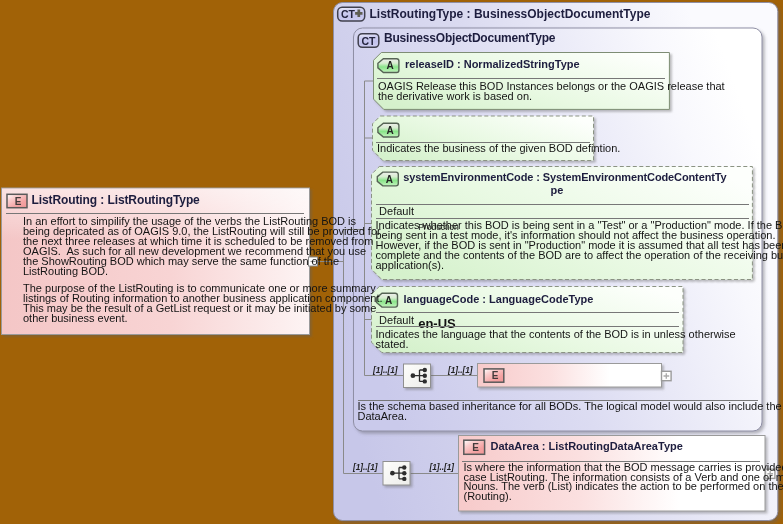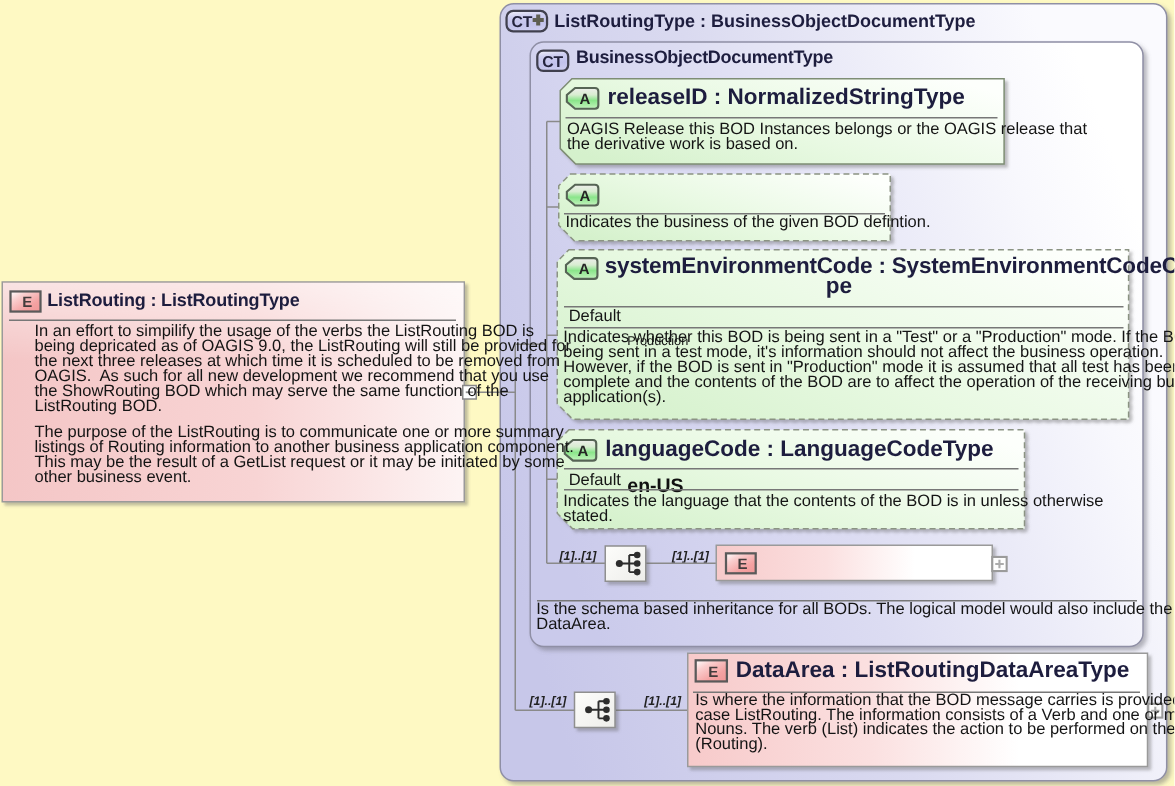--- a/index.html
+++ b/index.html
@@ -1,19 +1,19 @@
 <!DOCTYPE html>
 <html><head>
 <meta charset="utf-8">
 <style>
 html,body{margin:0;padding:0;background:#fff}
 *{-webkit-font-smoothing:antialiased}
-#c{position:relative;width:783px;height:524px;background:#fef9c3;font-family:"Liberation Sans",sans-serif;overflow:hidden}
+#c{position:relative;width:783px;height:524px;background:#a16207;font-family:"Liberation Sans",sans-serif;overflow:hidden}
 #c svg{position:absolute;left:0;top:0}
-.t{position:absolute;white-space:nowrap;font-weight:bold;color:#1d1d3e;font-size:15px;line-height:13px}
+.t{position:absolute;white-space:nowrap;font-weight:bold;color:#1d1d3e;font-size:11px;line-height:13px}
 .d{position:absolute;color:#141414;font-size:11px;line-height:10px;white-space:nowrap}
 .lbl{position:absolute;font-style:italic;font-weight:bold;color:#222;font-size:8.2px;white-space:nowrap}
 .sep{position:absolute;height:1px;background:#777}
 </style>
 </head>
 <body>
 <div id="c">
 <svg width="783" height="524" viewBox="0 0 783 524">
 <defs>
 <linearGradient id="lav" x1="0" y1="0.68" x2="1" y2="0.32">

